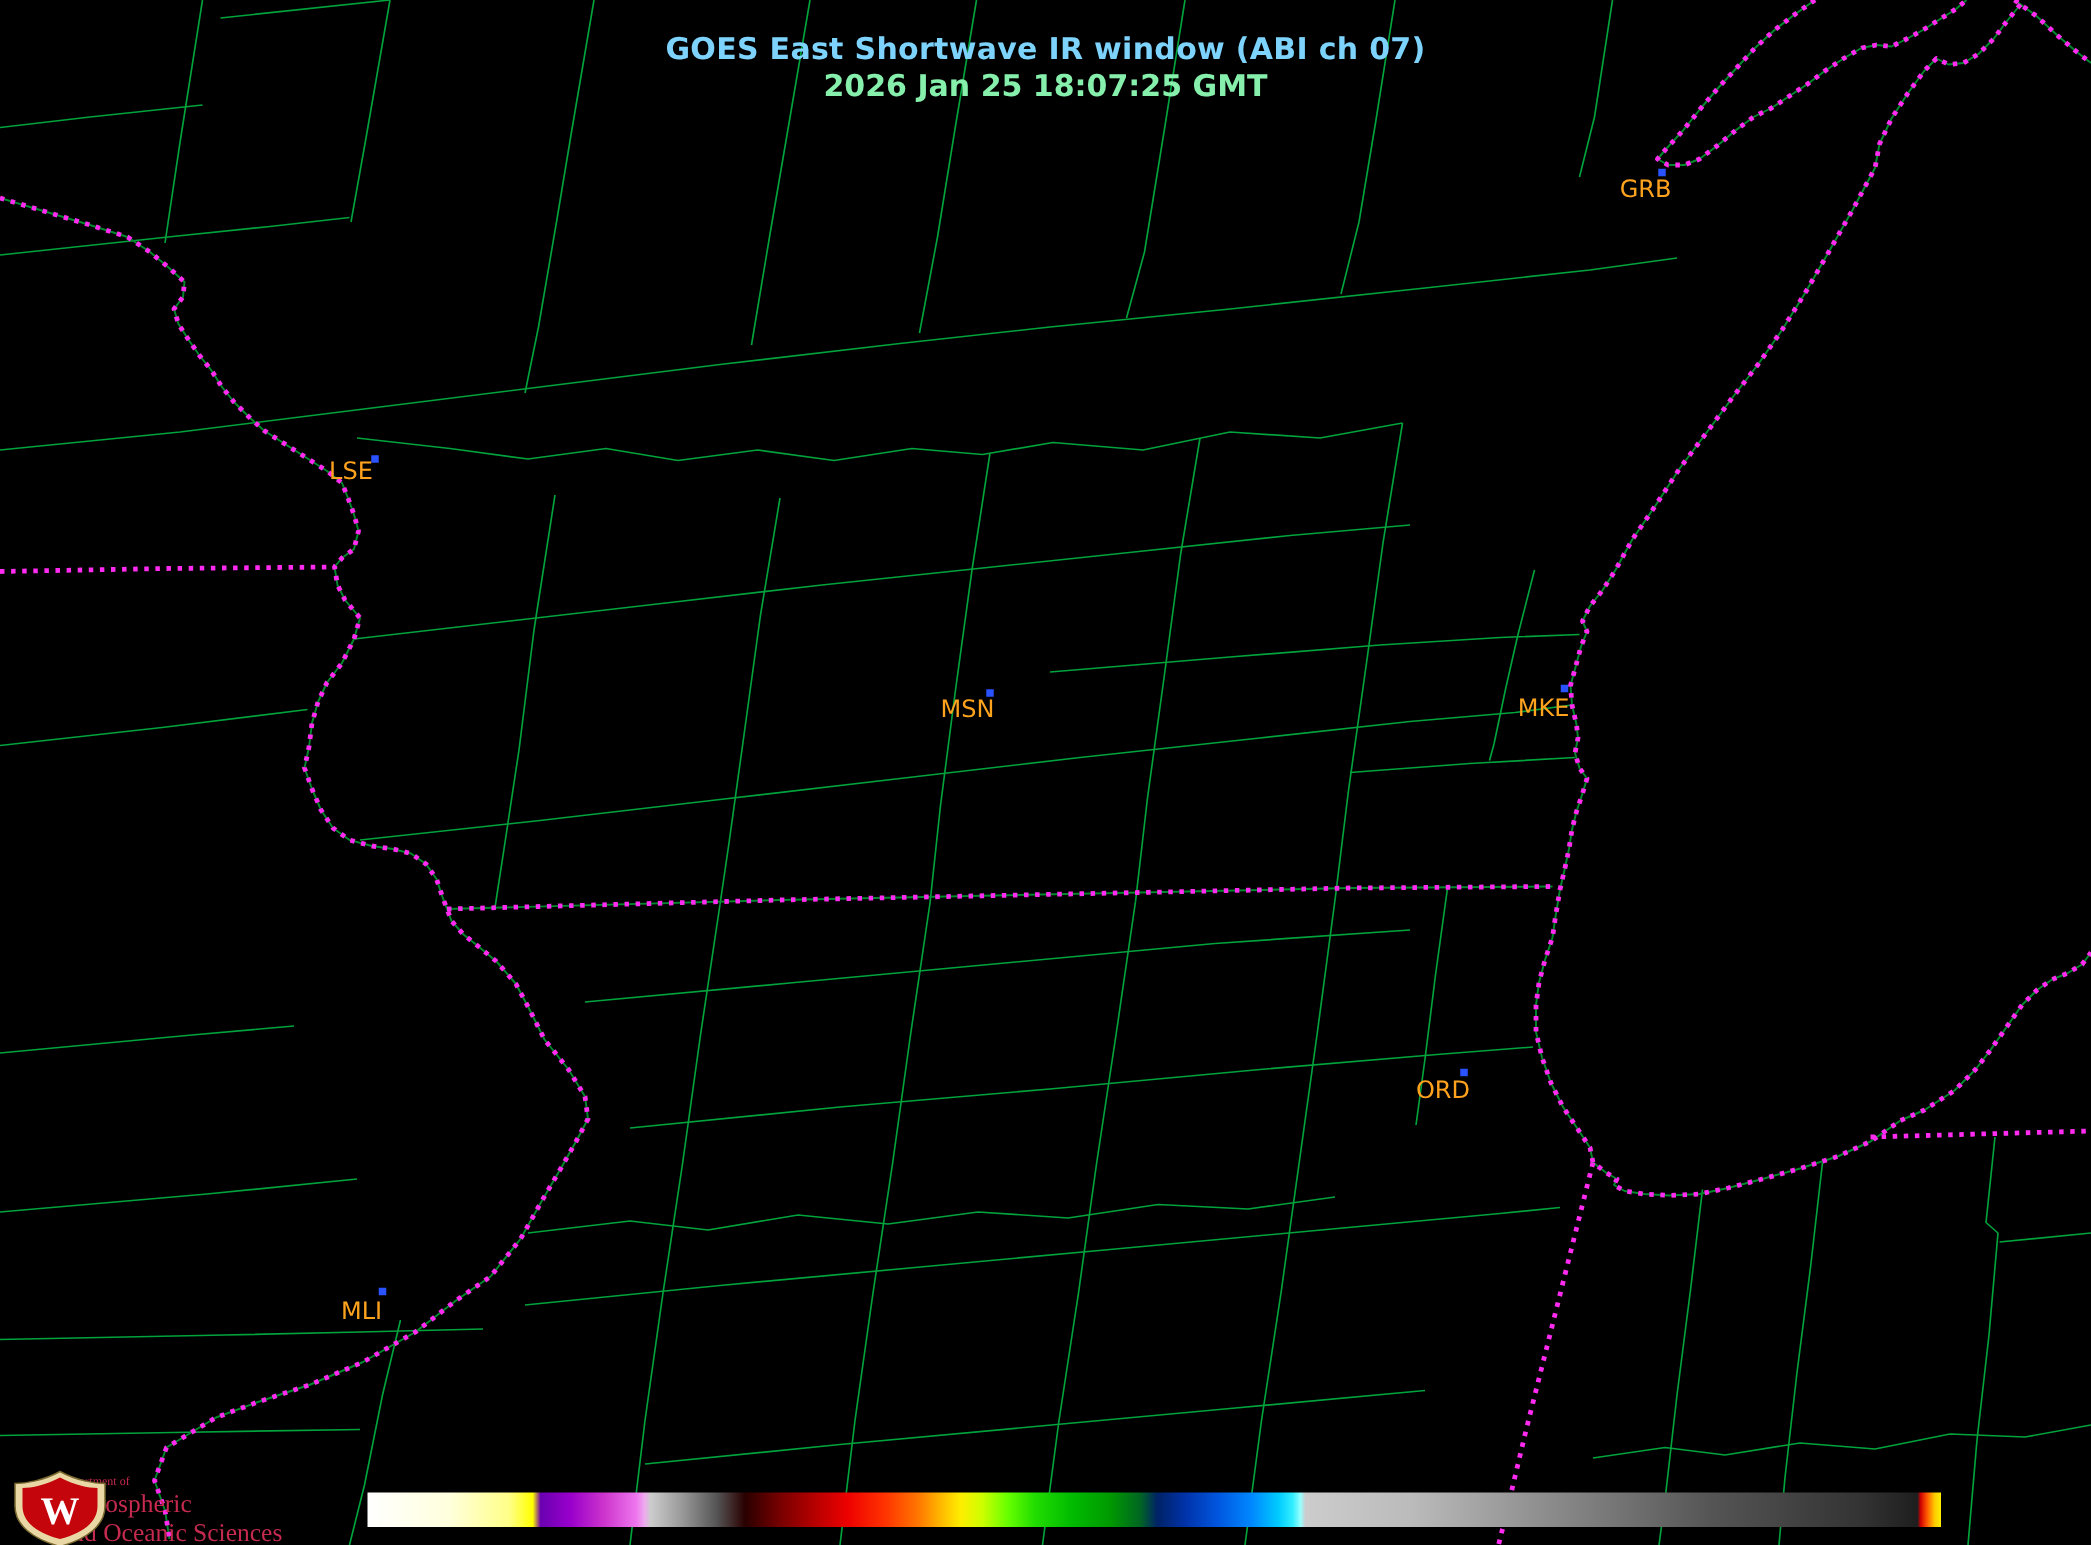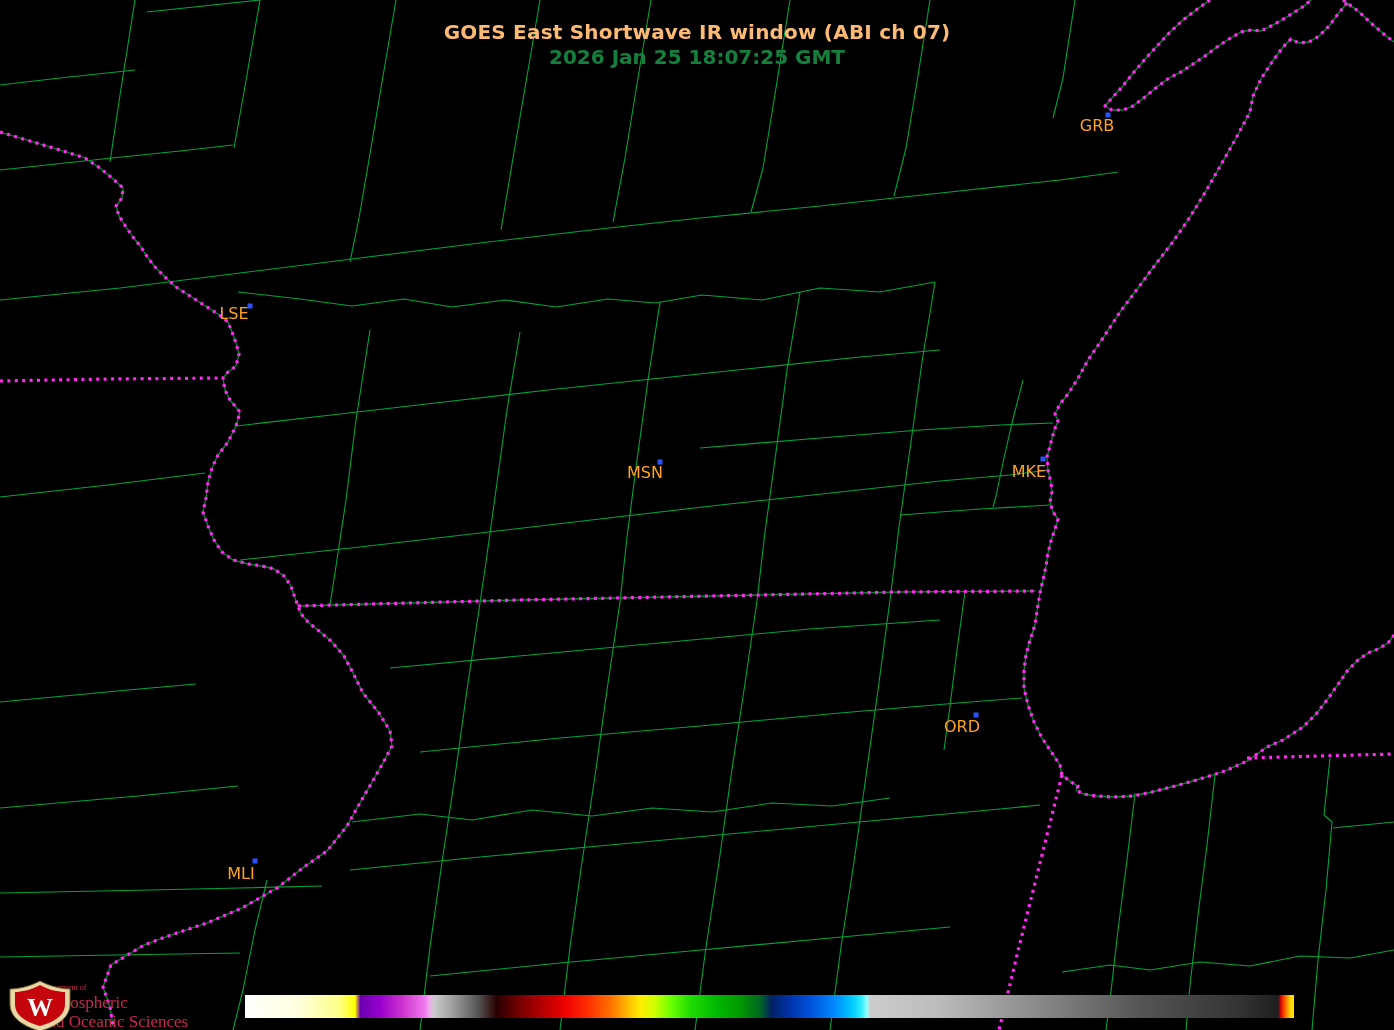--- a/index.html
+++ b/index.html
@@ -145,22 +145,22 @@
         <text x="962" y="732" text-anchor="middle" font-size="16" fill="#ffa31e" font-family="DejaVu Sans, sans-serif">ORD</text>
         <rect x="252.5" y="858.5" width="5" height="5" fill="#2a52ff"></rect>
         <text x="241" y="879" text-anchor="middle" font-size="16" fill="#ffa31e" font-family="DejaVu Sans, sans-serif">MLI</text>
       </g>
     <g id="g-colorbar">
         <rect x="245" y="995" width="1049" height="23" fill="url(#cbgrad)"></rect>
       </g>
   </svg>
 
   <div class="title-wrap">
-    <div class="title-line1" style="color: #fdba74;">GOES East Shortwave IR window (ABI ch 07)</div>
-    <div class="title-line2" style="color: #15803d;">2026 Jan 25  18:07:25 GMT</div>
+    <div class="title-line1" style="color: #7dd3fc;">GOES East Shortwave IR window (ABI ch 07)</div>
+    <div class="title-line2" style="color: #86efac;">2026 Jan 25  18:07:25 GMT</div>
   </div>
 
   <div id="logo">
     <div class="crest-wrap">
       <svg width="70" height="52" viewBox="0 0 70 52">
         <path d="M34,1 C23,7 11,9 4,9 L4,24 C4,37 16,46 34,51 C52,46 64,37 64,24 L64,9 C57,9 45,7 34,1 Z" fill="#e9d8a6" stroke="#7a6a30" stroke-width="1"></path>
         <path d="M34,5 C25,10 15,12 9,12 L9,24 C9,35 19,42 34,46 C49,42 59,35 59,24 L59,12 C53,12 43,10 34,5 Z" fill="#c5050c"></path>
         <text id="crest-letter" x="34" y="36" text-anchor="middle" font-family="Liberation Serif, serif" font-weight="bold" font-size="26" fill="#ffffff">W</text>
       </svg>
     </div>

